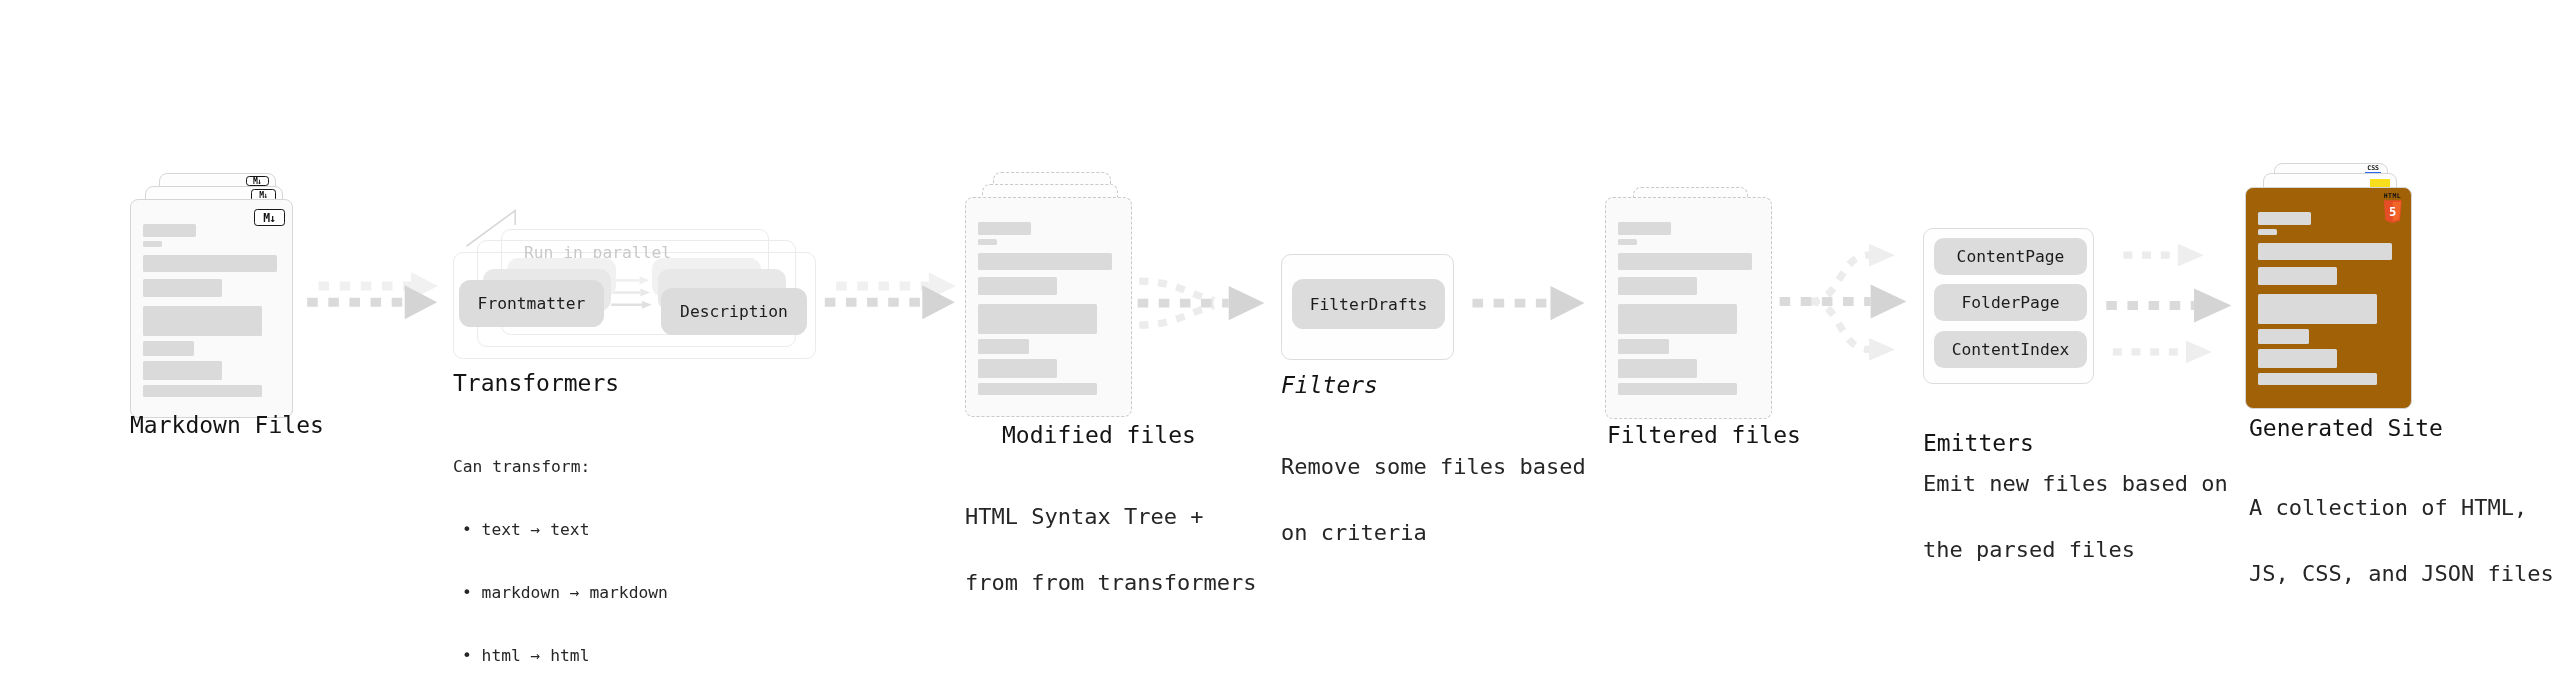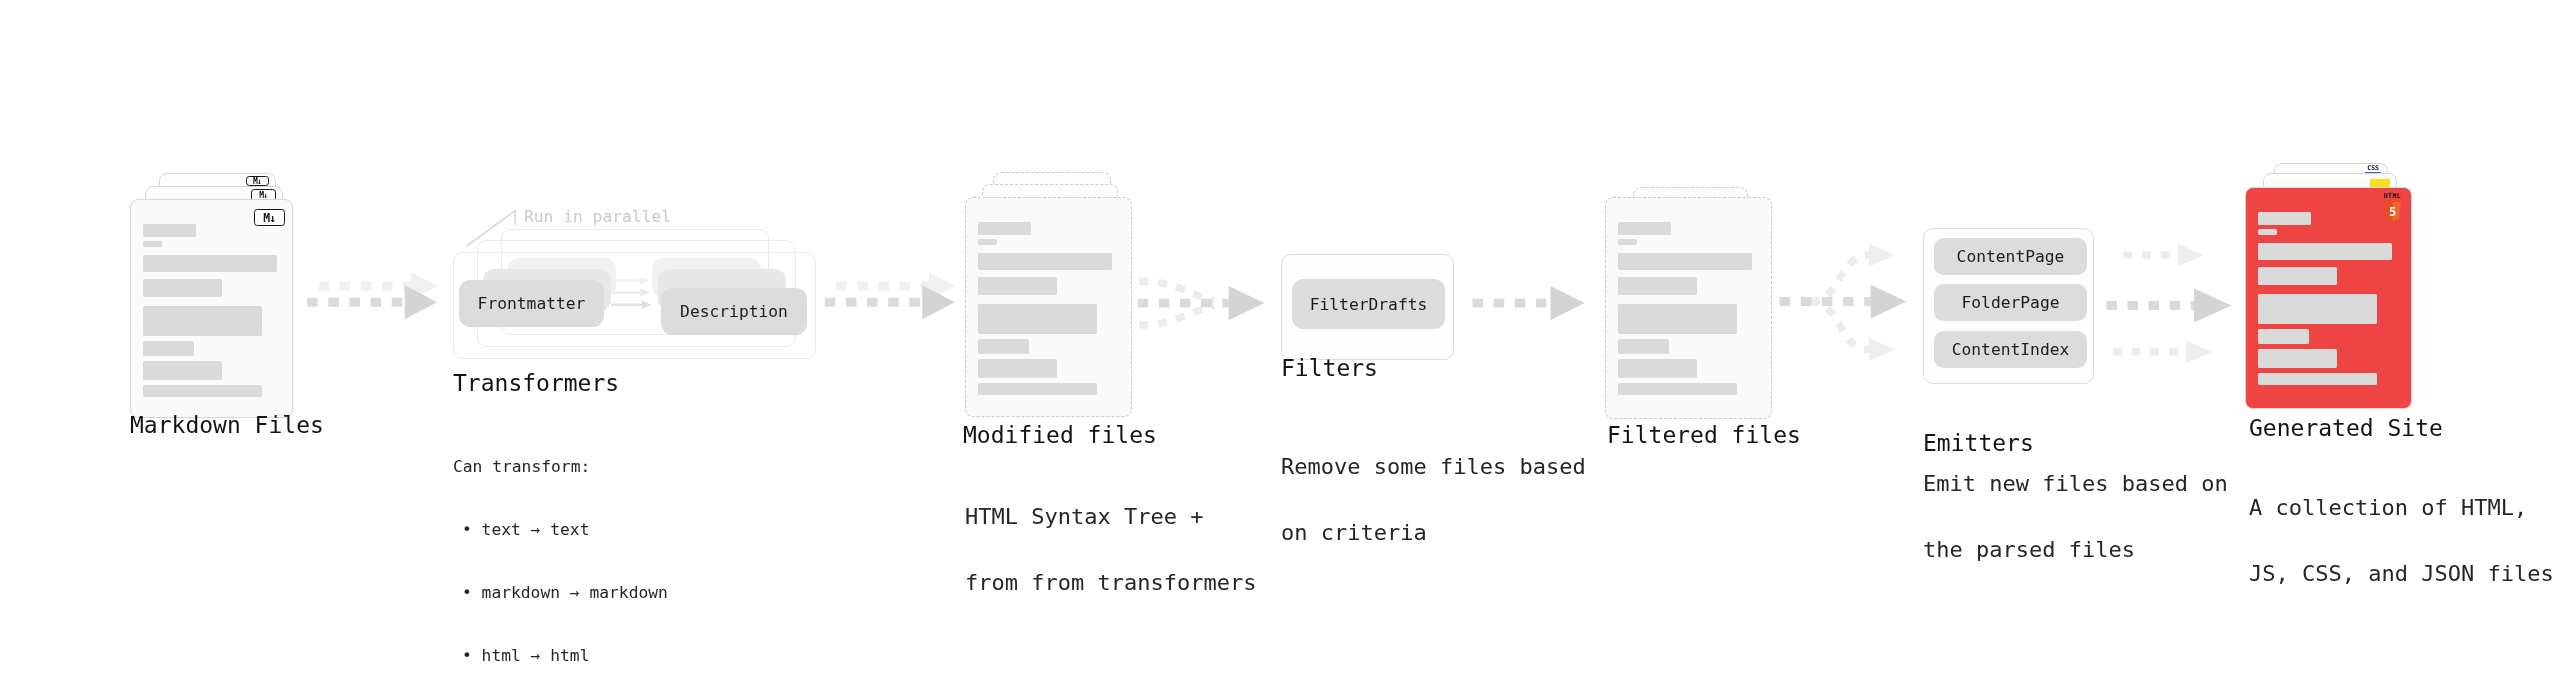--- a/index.html
+++ b/index.html
@@ -35,21 +35,21 @@
           display:flex; align-items:center; justify-content:center;
           font-size:16.3px; color:#1c1c1c; white-space:pre; }
   .chip.ghost1 { background:#e8e8e8; }
   .chip.ghost2 { background:#f1f1f1; }
   .chip.emit { border-radius:9.8px; }
 
   .title { position:absolute; font-size:23px; line-height:24.4px; color:#141414; white-space:pre; }
   .sub   { position:absolute; font-size:22px; line-height:22px; color:#262626; white-space:pre; }
   .desc  { position:absolute; font-size:16.3px; line-height:21px; color:#262626; white-space:pre; }
   .desc .indent { padding-left:9px; }
-  .runpar { position:absolute; font-size:16.3px; color:#c9c9c9; white-space:pre; }
+  .runpar { position:absolute; font-size:16.3px; color:#c9c9c9; white-space:pre;margin-top:36px; }
 
   .mdbadge { position:absolute; box-sizing:border-box; border:1.6px solid #161616; border-radius:3.3px;
              background:#ffffff; color:#111; font-weight:bold;
              display:flex; align-items:center; justify-content:center; }
   .mdbadge.front { right:7.3px; top:9px; width:31px; height:17px; font-size:11.4px; letter-spacing:-0.8px; }
   .mdbadge.small { right:6.5px;  top:2.4px;  width:24.4px; height:12.2px; font-size:8.1px; border-width:1.6px; letter-spacing:-0.8px; }
 
   .cssbadge { position:absolute; right:4.9px; top:0.8px; width:18px; text-align:center; }
   .cssbadge .txt { font-size:6.5px; line-height:6.5px; font-weight:bold; color:#111; }
   .cssbadge .bar-blue { width:16.3px; height:2.4px; background:#2965f1; margin:0.8px auto 0 auto; }
@@ -176,31 +176,31 @@
           <div class="bar" style="left: 12.2px; top: 24.4px; width: 53px; height: 12.2px;"></div>
           <div class="bar" style="left: 12.2px; top: 41px; width: 18.7px; height: 5.7px;"></div>
           <div class="bar" style="left: 12.2px; top: 55px; width: 134px; height: 17px;"></div>
           <div class="bar" style="left: 12.2px; top: 79px; width: 79px; height: 18px;"></div>
           <div class="bar" style="left: 12.2px; top: 106px; width: 119px; height: 30px;"></div>
           <div class="bar" style="left: 12.2px; top: 141px; width: 51px; height: 15.4px;"></div>
           <div class="bar" style="left: 12.2px; top: 161px; width: 79px; height: 18.7px;"></div>
           <div class="bar" style="left: 12.2px; top: 185px; width: 119px; height: 12.2px;"></div>
         </div>
     </div>
-    <div class="title" style="left:963px;top:423px;">Modified files</div>
+    <div class="title" style="left:1002px;top:423px;">Modified files</div>
     <div class="sub" style="left:965px;top:462px;">
       <div>HTML Syntax Tree +</div>
       <div>from from transformers</div>
     </div>
   </div>
 
   <div>
     <div class="panel" style="left:1281px;top:254px;width:173px;height:106px;"></div>
     <div class="chip" style="left:1292px;top:279px;width:153px;height:50px;">FilterDrafts</div>
-    <div class="title" style="left:1281px;top:356px;">Filters</div>
+    <div class="title" style="left:1281px;top:373px;font-style:italic;">Filters</div>
     <div class="sub" style="left:1281px;top:412px;">
       <div>Remove some files based</div>
       <div>on criteria</div>
     </div>
   </div>
 
   <div>
     <div class="card back dashed" style="left:1633px;top:187px;width:115px;height:45px;"></div>
     <div class="card dashed" style="left:1605px;top:197px;width:167px;height:222px;">
       <div class="doc-bars">
@@ -232,21 +232,21 @@
   <div>
     <div class="card back" style="left:2274px;top:163px;width:114px;height:45px;">
       <div class="cssbadge">
         <div class="txt">CSS</div>
         <div class="bar-blue"></div>
       </div>
     </div>
     <div class="card back" style="left:2263px;top:173px;width:134px;height:49px;">
       <div class="jsbadge"></div>
     </div>
-    <div class="card" style="left:2245px;top:187px;width:167px;height:222px;background:#ef4444;">
+    <div class="card" style="left:2245px;top:187px;width:167px;height:222px;background:#a16207;">
       <div class="html5badge">
         <div class="txt">HTML</div>
         <svg width="19.5" height="23" viewBox="0 0 24 28">
           <path d="M1 0 L3 25 L12 28 L21 25 L23 0 Z" fill="#e44d26"></path>
           <path d="M12 2 L12 26 L20 23.5 L22 2 Z" fill="#f16529"></path>
           <text x="12" y="20" font-size="15" font-weight="bold" fill="#ffffff" text-anchor="middle">5</text>
         </svg>
       </div>
       <div class="doc-bars">
           <div class="bar" style="left: 12.2px; top: 24.4px; width: 53px; height: 12.2px;"></div>

